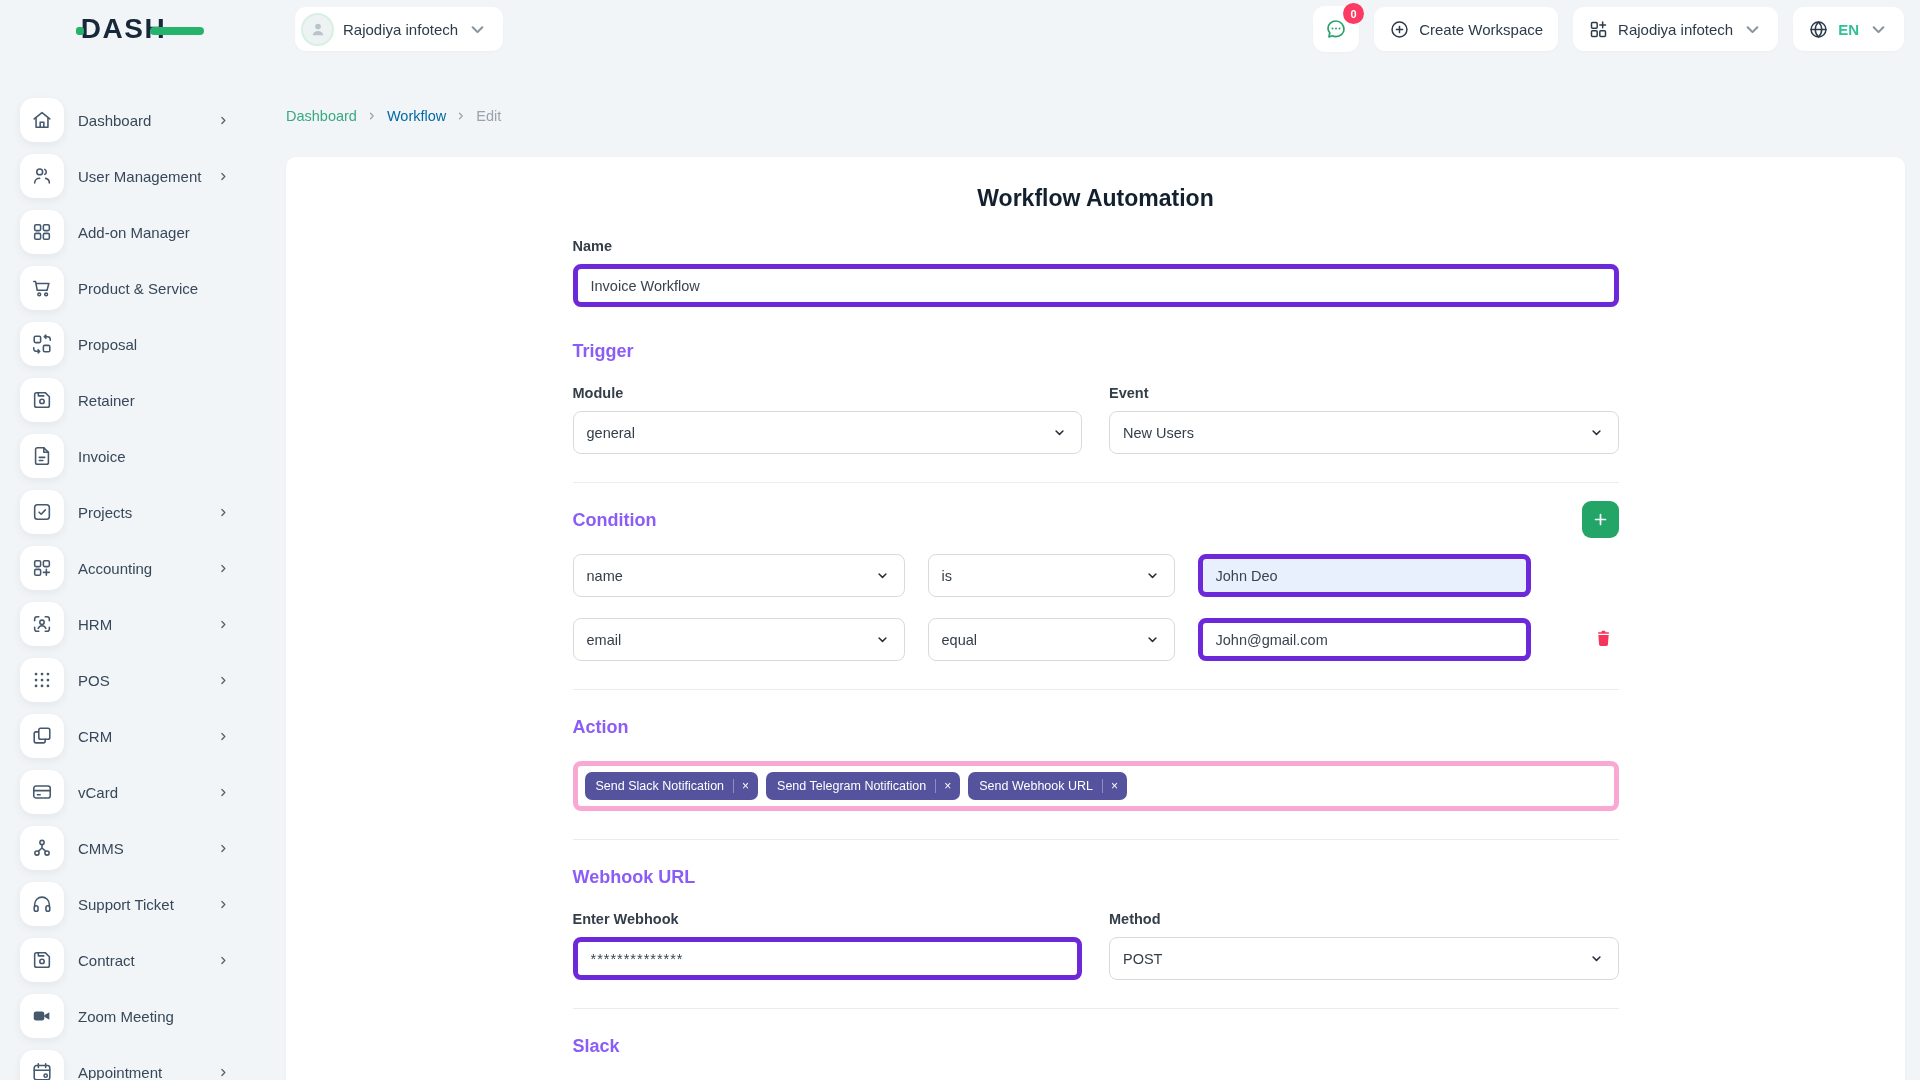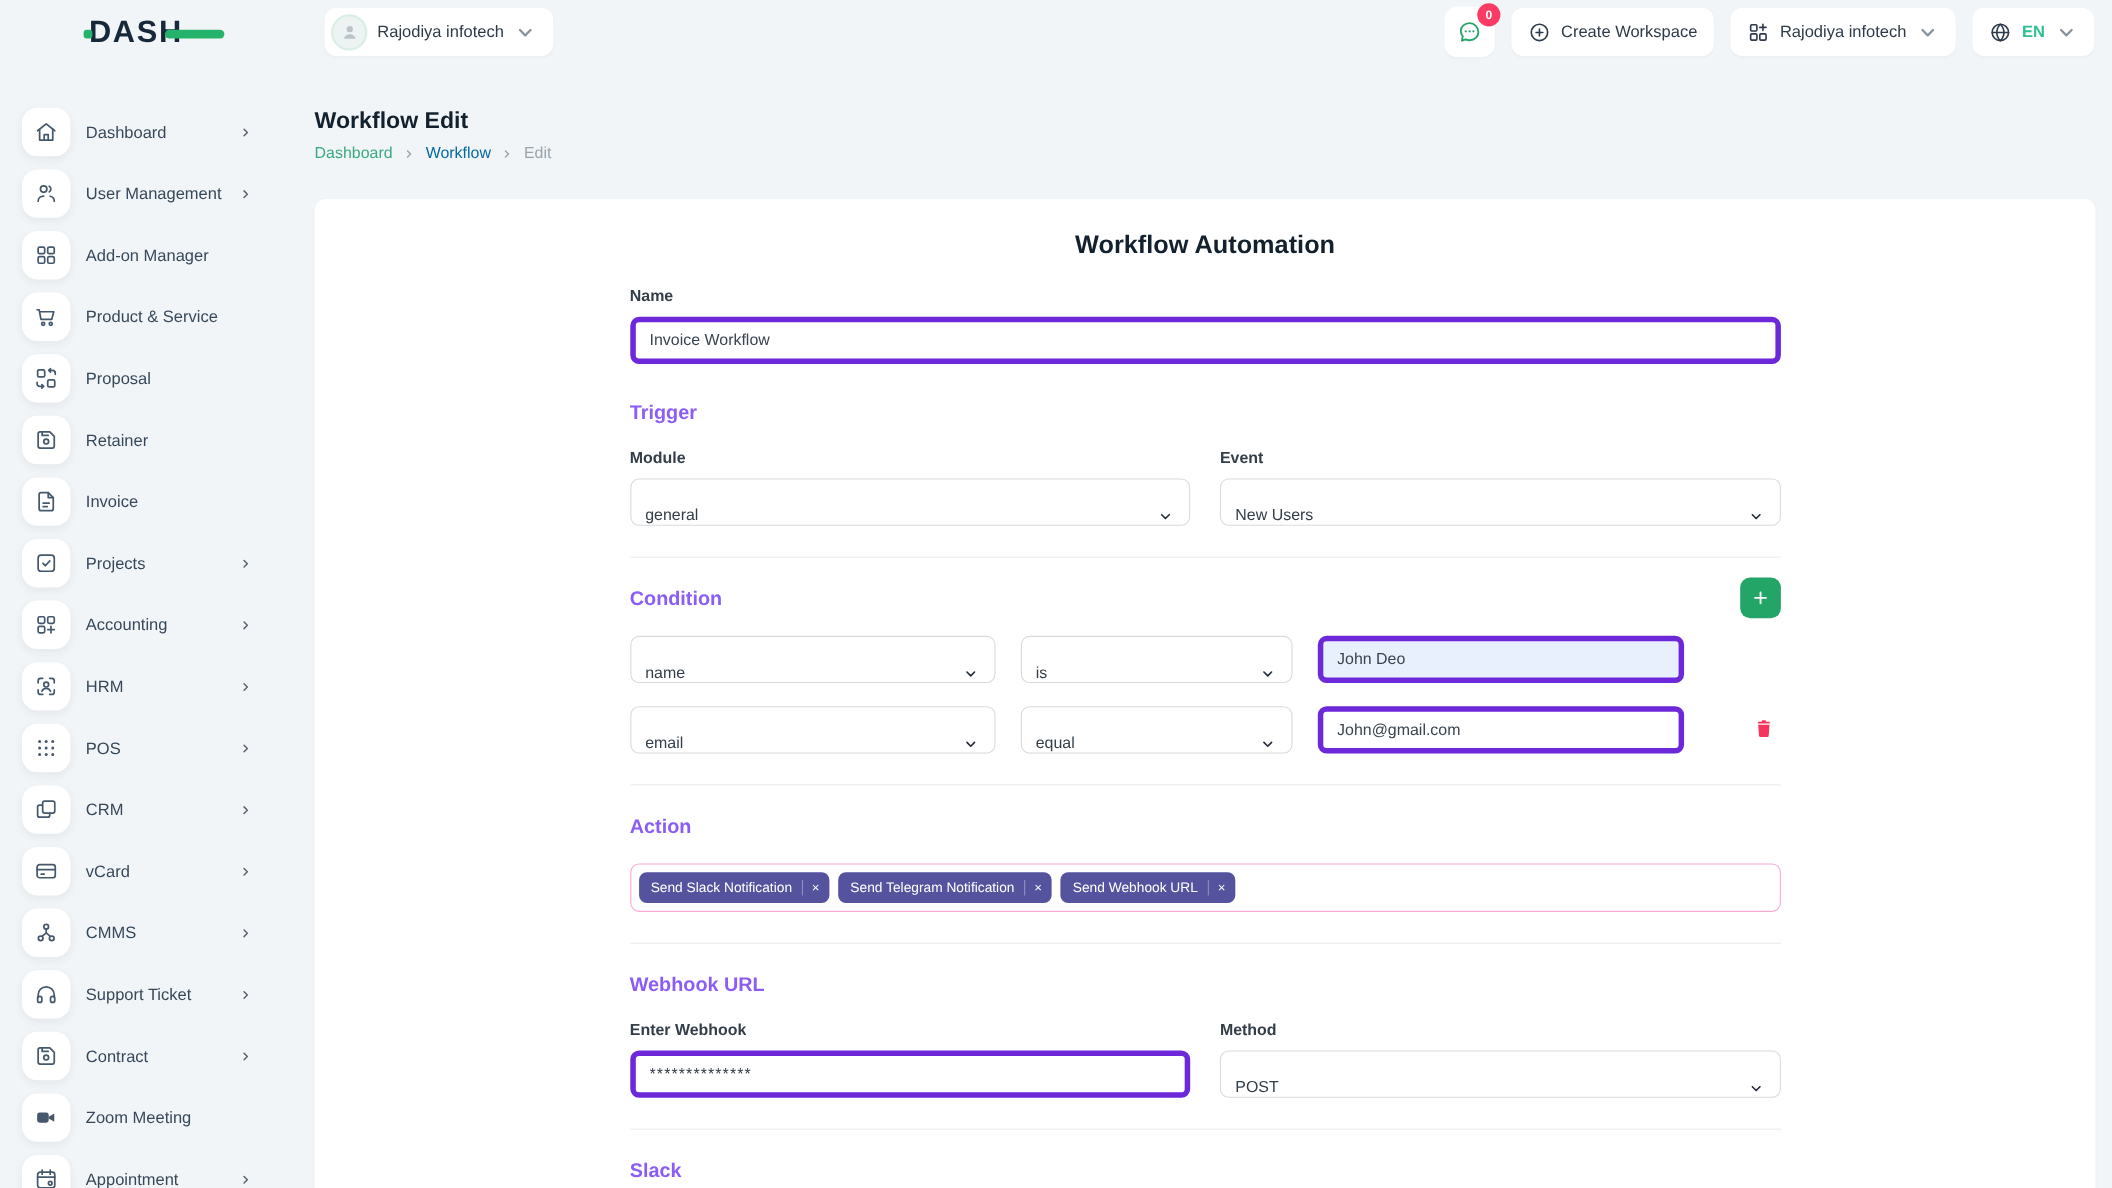--- a/index.html
+++ b/index.html
@@ -45,32 +45,32 @@
 
   .card { margin-top:33px; background:#fff; border-radius:10px; box-shadow:0 1px 3px rgba(16,30,54,.04); min-height:980px; padding:28px 0 40px; }
   .form-col { width:1046px; margin:0 auto; }
   h2 { text-align:center; font-size:23px; font-weight:700; color:#13202e; margin-bottom:26px; }
   label, .flabel { display:block; font-size:14.5px; font-weight:700; color:#333e49; margin-bottom:10px; }
   .input { width:100%; height:43px; border:5px solid #6d28d9; border-radius:8px; background:#fff; padding:0 13px; font-size:14.5px; color:#39444f; font-family:inherit; outline:none; }
   .input.autofill { background:#e8f0fe; }
   .section-title { font-size:18px; font-weight:700; color:#8b5cf6; margin:27px 0 23px; }
   hr { border:none; border-top:1px solid #e9edf0; margin:28px 0 0; }
   .grid2 { display:grid; grid-template-columns:1fr 1fr; gap:27px; }
-  .select { height:43px; border:1px solid #d7dade; border-radius:8px; background:#fff; display:flex; align-items:flex-end; justify-content:space-between; padding:0 14px 0 13px; font-size:14.5px; color:#333e49; cursor:pointer; }
+  .select { height:43px; border:1px solid #d7dade; border-radius:8px; background:#fff; display:flex; align-items:center; justify-content:space-between; padding:0 14px 0 13px; font-size:14.5px; color:#333e49; cursor:pointer; }
   .sel-chev { width:15px; height:15px; color:#242d38; stroke-width:2.4 !important; }
 
   .cond-head { display:flex; align-items:flex-start; justify-content:space-between; }
   .add-btn { width:37px; height:37px; border:none; border-radius:9px; background:#23a567; color:#fff; display:flex; align-items:center; justify-content:center; cursor:pointer; margin-top:18px; }
   .add-btn .icn { width:17px; height:17px; stroke-width:2.4 !important; }
   .cond-row { display:grid; grid-template-columns:332px 247px 333px 1fr; gap:23px; align-items:center; margin-bottom:21px; }
   .cond-extra { display:flex; justify-content:flex-end; padding-right:4px; }
   .trash-btn { border:none; background:transparent; color:#f5365c; cursor:pointer; width:22px; height:22px; }
   .trash-btn .icn { width:19px; height:19px; }
 
-  .tagbox { min-height:44px; border:1px solid #f9a8d4; border-radius:8px; padding:6px 7px; display:flex; align-items:center; gap:8px; flex-wrap:wrap; }
+  .tagbox { min-height:44px; border:5px solid #f9a8d4; border-radius:8px; padding:6px 7px; display:flex; align-items:center; gap:8px; flex-wrap:wrap; }
   .tag { background:#55529e; color:#fff; border-radius:7px; display:inline-flex; align-items:center; font-size:12.5px; font-weight:500; padding:7px 0 7px 11px; }
   .tag-x { margin-left:9px; padding:0 9px 0 8px; border-left:1px solid rgba(255,255,255,.35); cursor:pointer; font-size:12px; }
 
   .mono-mask { letter-spacing:1px; }
 </style>
 </head>
 <body>
 
 <div class="app">
 
@@ -369,21 +369,20 @@
           </span>
           <span class="nav-label">Appointment</span>
           <svg class="icn nav-chev" viewBox="0 0 24 24" fill="none" stroke="currentColor" stroke-width="1.7" stroke-linecap="round" stroke-linejoin="round">
             <path d="M9 6.5 14.5 12 9 17.5"></path>
           </svg>
         </div>
       </nav>
   </aside>
 
   <main>
-    <h1>Workflow Edit</h1>
     <div class="breadcrumb">
       <a>Dashboard</a>
       <svg class="bc-chev" viewBox="0 0 24 24" fill="none" stroke="currentColor" stroke-width="2.6" stroke-linecap="round" stroke-linejoin="round">
           <path d="M9 6.5 14.5 12 9 17.5"></path>
         </svg>
       <span class="bc-current">Workflow</span>
       <svg class="bc-chev" viewBox="0 0 24 24" fill="none" stroke="currentColor" stroke-width="2.6" stroke-linecap="round" stroke-linejoin="round">
           <path d="M9 6.5 14.5 12 9 17.5"></path>
         </svg>
       <span class="bc-muted">Edit</span>

